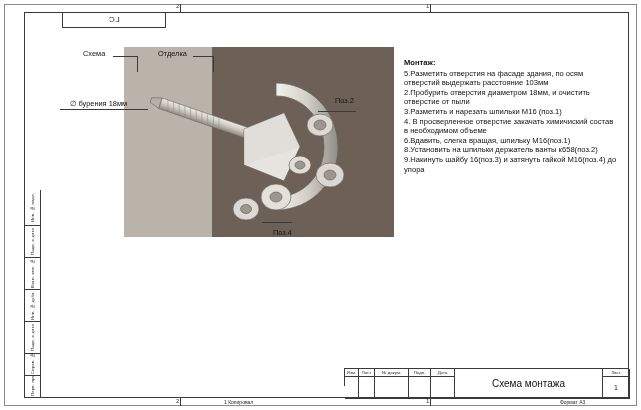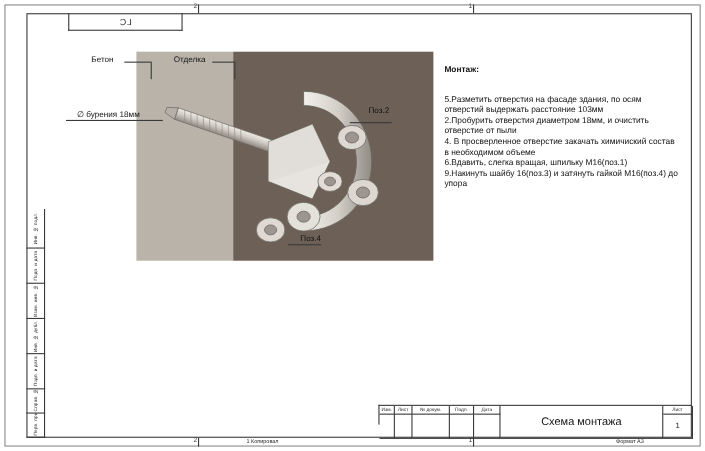--- a/index.html
+++ b/index.html
@@ -77,21 +77,21 @@
   }
   
   .lbl{
     position:absolute;font-size:7.4px;color:#111;white-space:nowrap;
   }
   
   .instr{
     position:absolute;left:404px;top:58px;width:215px;
     font-size:7.6px;line-height:9.6px;color:#111;
   }
-  .instr .head{font-weight:bold;margin-bottom:18px;}
+  .instr .head{font-weight:bold;margin-bottom:1px;}
   .instr p{margin:0;}
   
   .watermark{
     position:absolute;left:0;top:168px;width:641px;
     text-align:center;
     font-family:"Liberation Serif", serif;
     font-weight:bold;
     font-size:44px;
     letter-spacing:2px;
     color:rgba(130,130,130,0.34);
@@ -202,43 +202,45 @@
 
         <ellipse cx="152" cy="150" rx="15" ry="13" fill="#e4e0da"></ellipse>
         <ellipse cx="152" cy="150" rx="6" ry="5" fill="#9c968e"></ellipse>
 
         <ellipse cx="122" cy="162" rx="13" ry="11" fill="#dedad3"></ellipse>
         <ellipse cx="122" cy="162" rx="5.5" ry="4.5" fill="#9c968e"></ellipse>
       </g>
     </svg>
   </div>
 
-  <div class="lbl" style="left:83px;top:49px;">Бетон</div>
+  <div class="lbl" style="left:83px;top:49px;">Схема</div>
   <div class="hline" style="left:113px;top:56px;width:24px;"></div>
   <div class="vline" style="left:137px;top:56px;height:16px;"></div>
 
   <div class="lbl" style="left:158px;top:49px;">Отделка</div>
   <div class="hline" style="left:193px;top:56px;width:20px;"></div>
   <div class="vline" style="left:213px;top:56px;height:16px;"></div>
 
   <div class="lbl" style="left:70px;top:99px;">∅ бурения 18мм</div>
   <div class="hline" style="left:60px;top:109px;width:88px;"></div>
 
   <div class="lbl" style="left:335px;top:96px;">Поз.2</div>
   <div class="hline" style="left:318px;top:111px;width:38px;"></div>
 
-  <div class="lbl" style="left:273px;top:212px;">Поз.4</div>
+  <div class="lbl" style="left:273px;top:228px;">Поз.4</div>
   <div class="hline" style="left:262px;top:222px;width:30px;"></div>
 
   <div class="instr">
     <p class="head">Монтаж:</p>
     <p>5.Разметить отверстия на фасаде здания, по осям отверстий выдержать расстояние 103мм</p>
     <p>2.Пробурить отверстия диаметром 18мм, и очистить отверстие от пыли</p>
+    <p>3.Разметить и нарезать шпильки М16 (поз.1)</p>
     <p>4. В просверленное отверстие закачать химичиский состав в необходимом  объеме</p>
     <p>6.Вдавить, слегка вращая, шпильку М16(поз.1)</p>
+    <p>8.Установить на шпильки держатель ванты к658(поз.2)</p>
     <p>9.Накинуть шайбу 16(поз.3) и затянуть гайкой М16(поз.4) до упора</p>
   </div>
 
 
   <div class="stamp">
 
     <div class="cellbox" style="left:0;top:0;width:14px;height:8px;">Изм.</div>
     <div class="cellbox" style="left:14px;top:0;width:16px;height:8px;">Лист</div>
     <div class="cellbox" style="left:30px;top:0;width:34px;height:8px;">№ докум.</div>
     <div class="cellbox" style="left:64px;top:0;width:22px;height:8px;">Подп.</div>

